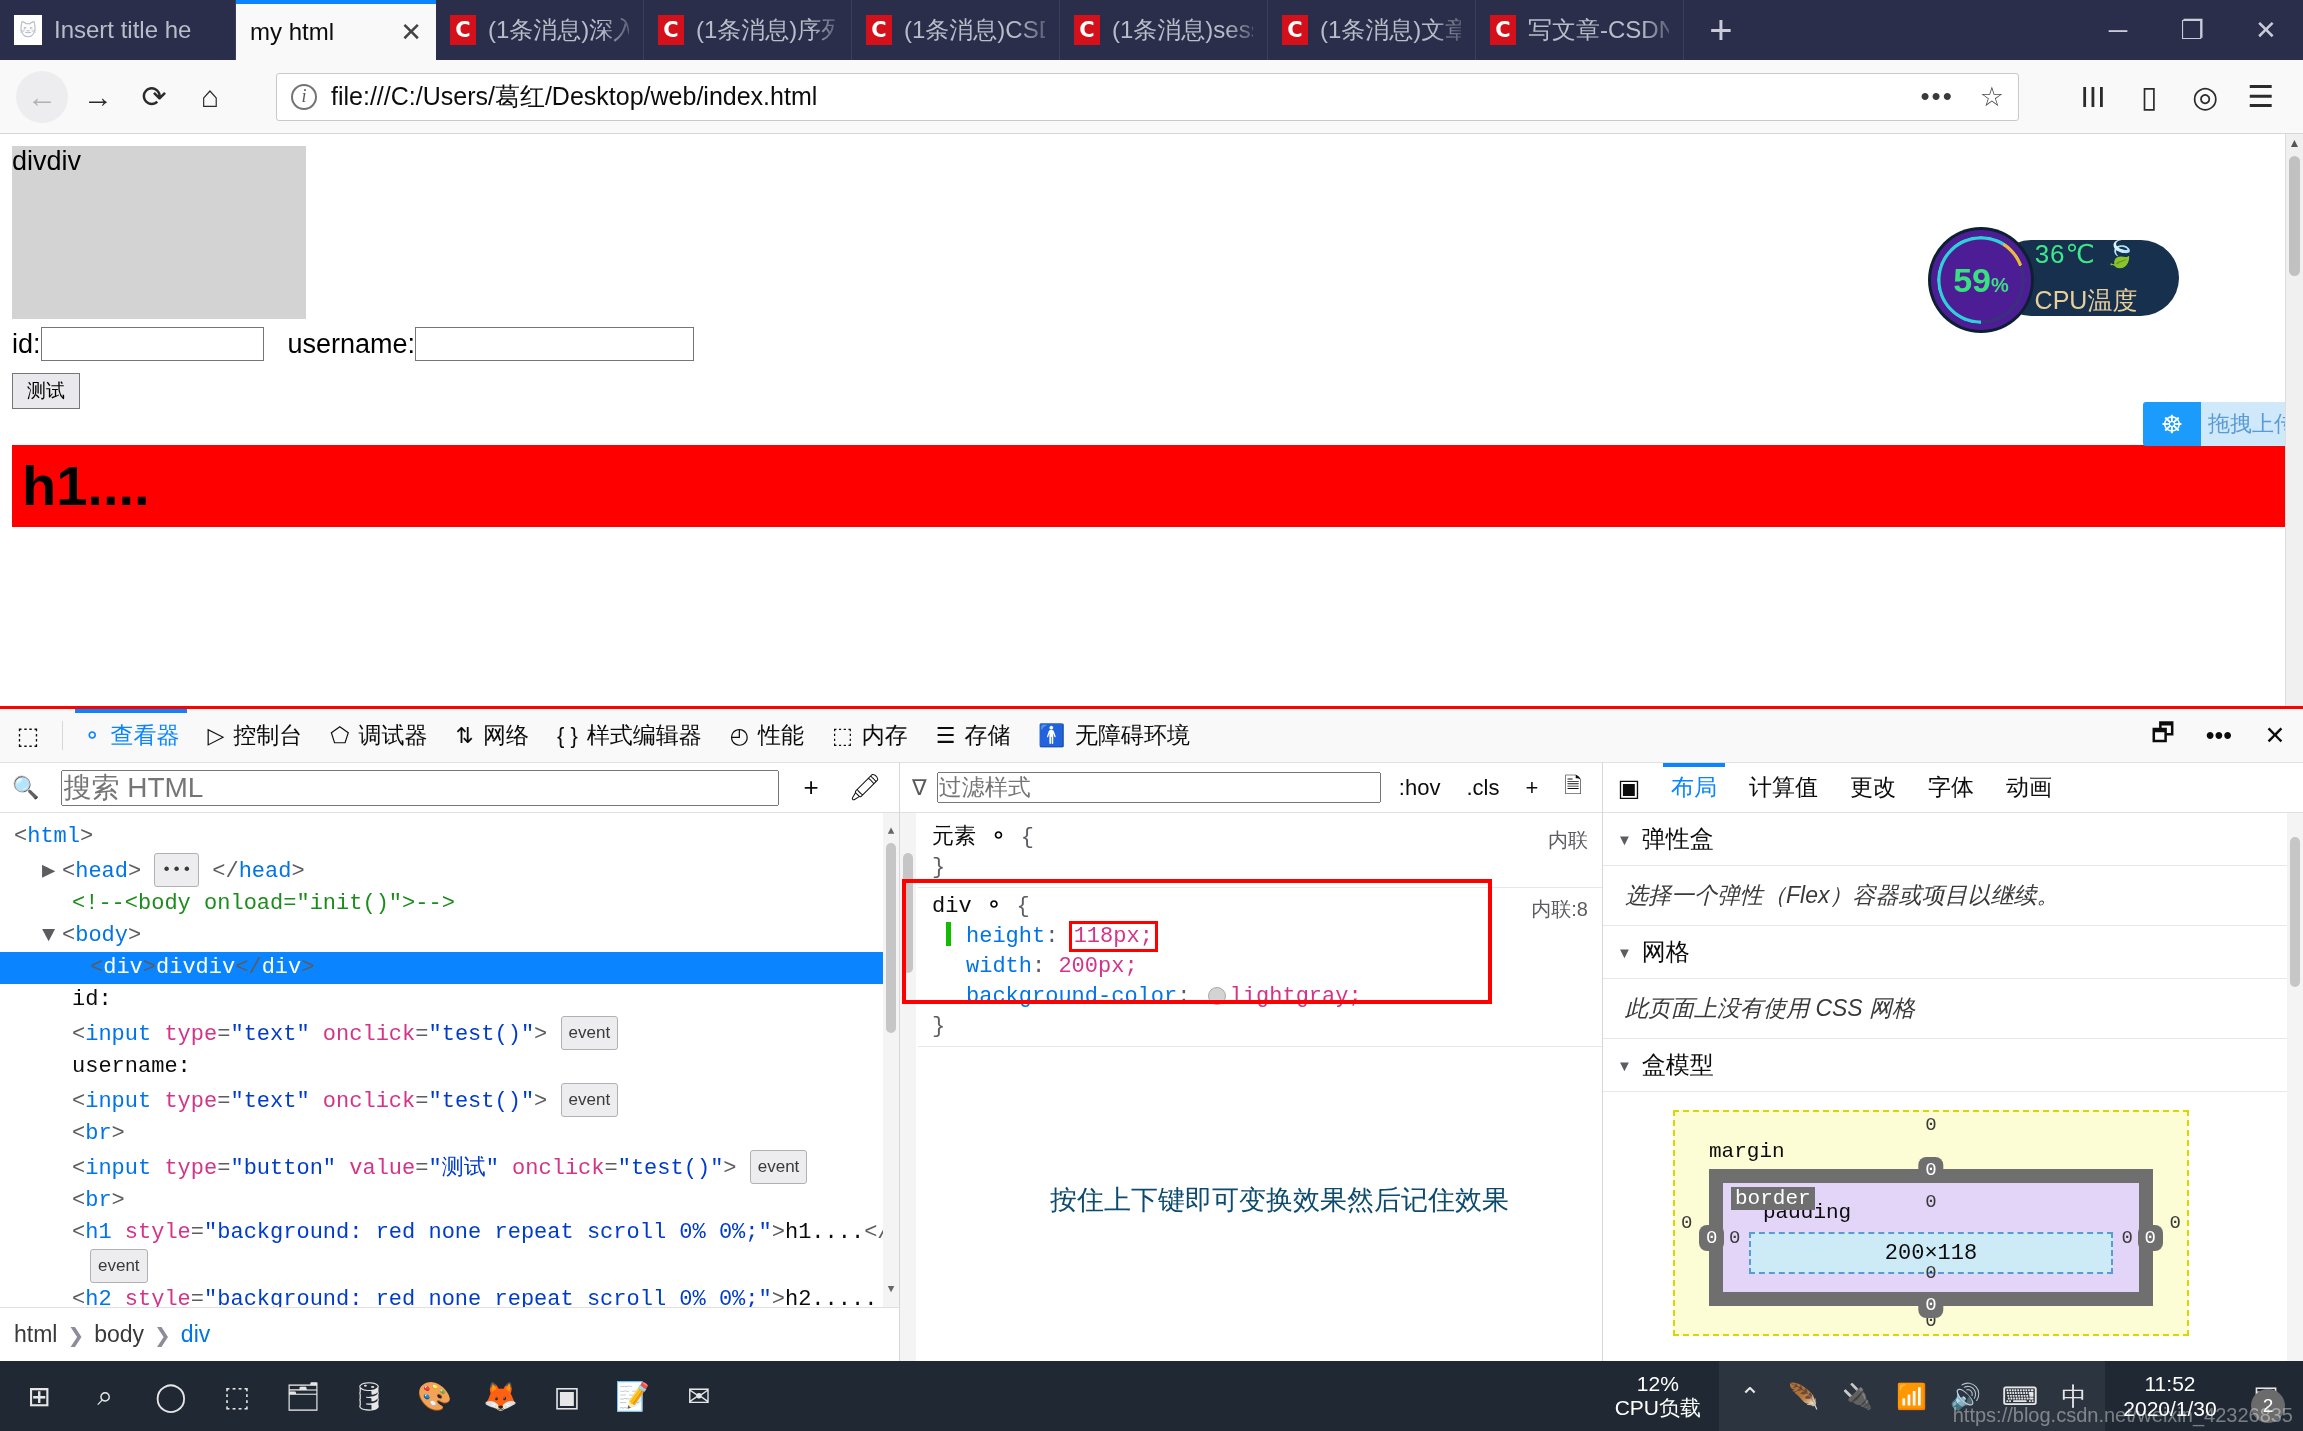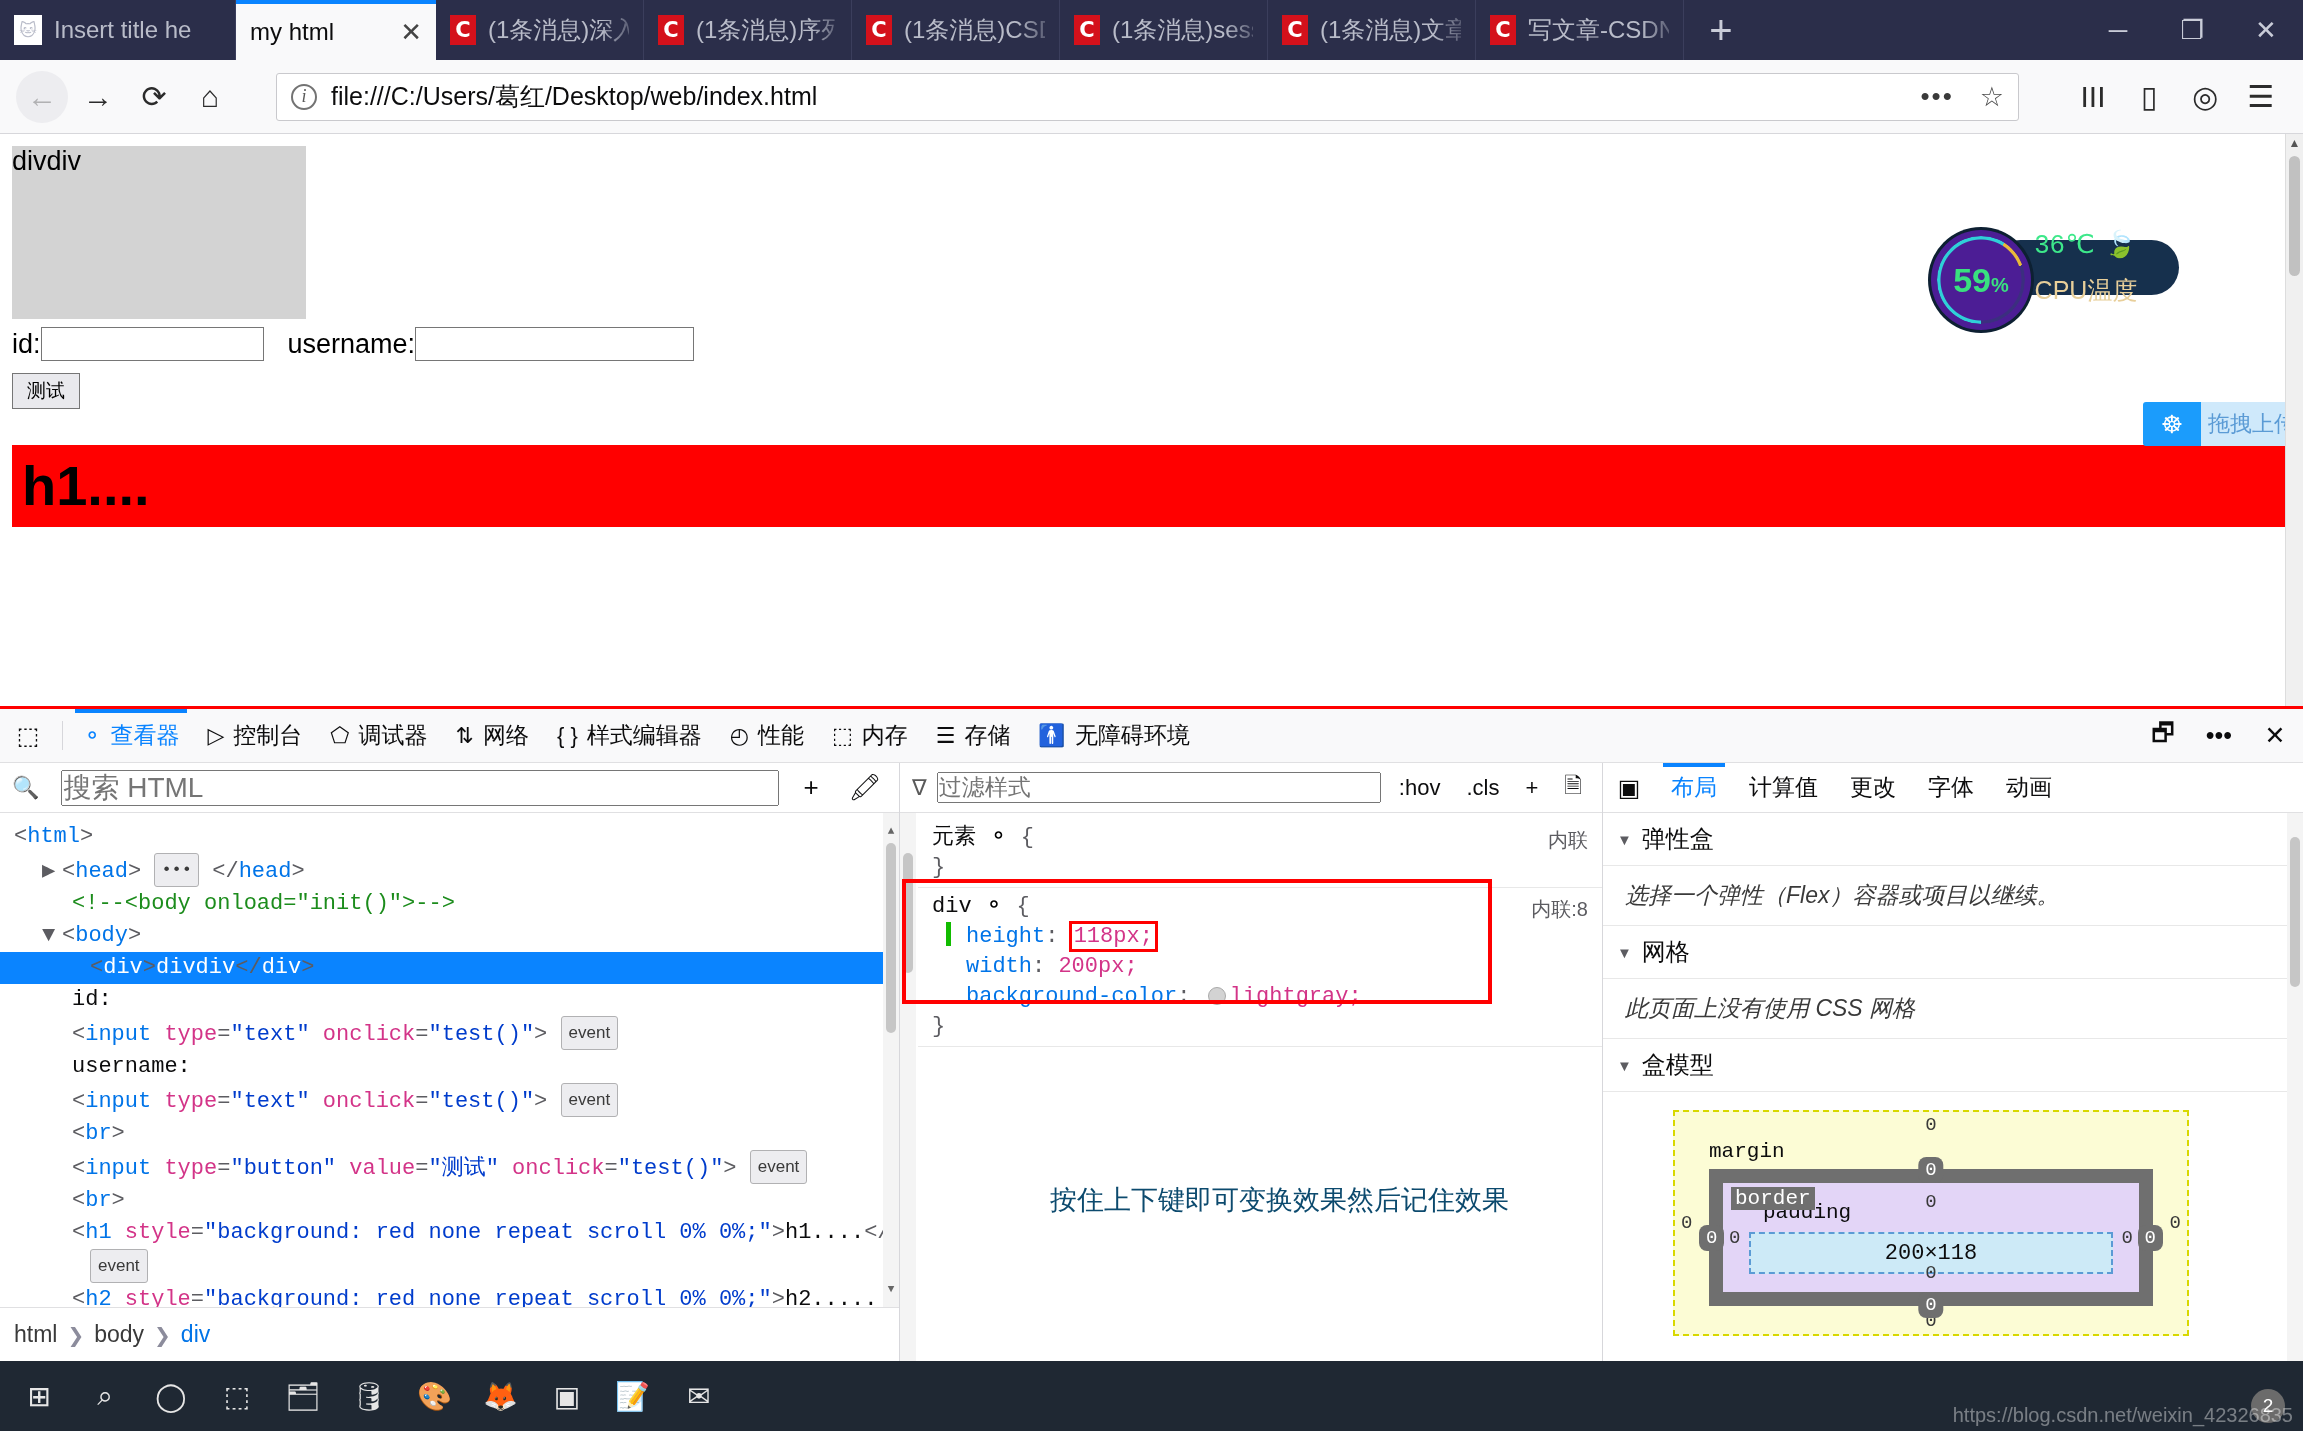--- a/index.html
+++ b/index.html
@@ -114,21 +114,21 @@
     background: red; color: #000; font-size: 56px; font-weight: bold;
     margin: 36px 12px 0 0; padding: 6px 10px; line-height: 1.25;
   }
 
   
   .cpu-widget {
     position: absolute; right: 124px; top: 96px;
     width: 248px; height: 96px;
   }
   .cpu-pill {
-    position: absolute; left: 62px; top: 10px; width: 186px; height: 55px;
+    position: absolute; left: 62px; top: 10px; width: 186px; height: 76px;
     background: #16304d; border-radius: 38px;
     display: flex; flex-direction: column; align-items: center;
     justify-content: center; gap: 14px;
   }
   .cpu-temp { color: #3de88a; font-size: 26px; letter-spacing: 1px; }
   .cpu-label { color: #e8cf9a; font-size: 25px; }
   .cpu-circle {
     position: absolute; left: 0; top: 0; width: 100px; height: 100px;
     border-radius: 50%; background: #4c1d95;
     box-shadow: 0 0 0 3px #0d2032;
@@ -759,16 +759,36 @@
   <div class="tb-item">◯</div>
   <div class="tb-item">⬚</div>
   <div class="tb-item">🗂</div>
   <div class="tb-item">🛢</div>
   <div class="tb-item">🎨</div>
   <div class="tb-item">🦊</div>
   <div class="tb-item">▣</div>
   <div class="tb-item">📝</div>
   <div class="tb-item">✉</div>
 
+  <div class="tb-right">
+    <div class="tb-cpu">
+      <div>12%</div>
+      <div>CPU负载</div>
+    </div>
+    <div class="tb-tray">
+      <div class="tb-item">⌃</div>
+      <div class="tb-item">🪶</div>
+      <div class="tb-item">🔌</div>
+      <div class="tb-item">📶</div>
+      <div class="tb-item">🔊</div>
+      <div class="tb-item">⌨</div>
+      <div class="tb-item">中</div>
+    </div>
+    <div class="tb-clock">
+      <div>11:52</div>
+      <div>2020/1/30</div>
+    </div>
+    <div class="tb-notif">▤</div>
+  </div>
 
   <div class="tb-badge">2</div>
   <div class="watermark">https://blog.csdn.net/weixin_42326835</div>
 </div>
 
 </body></html>

